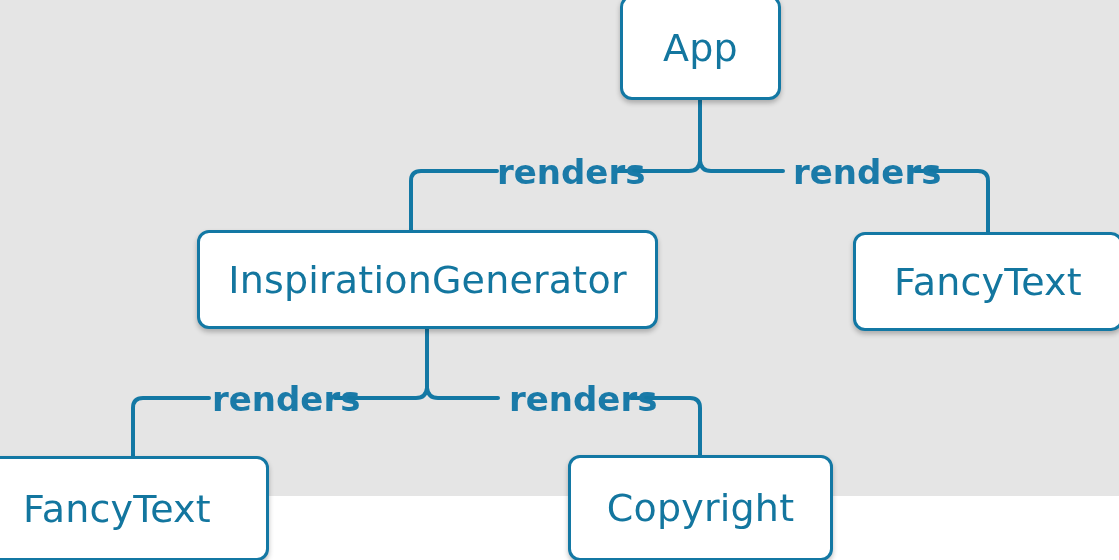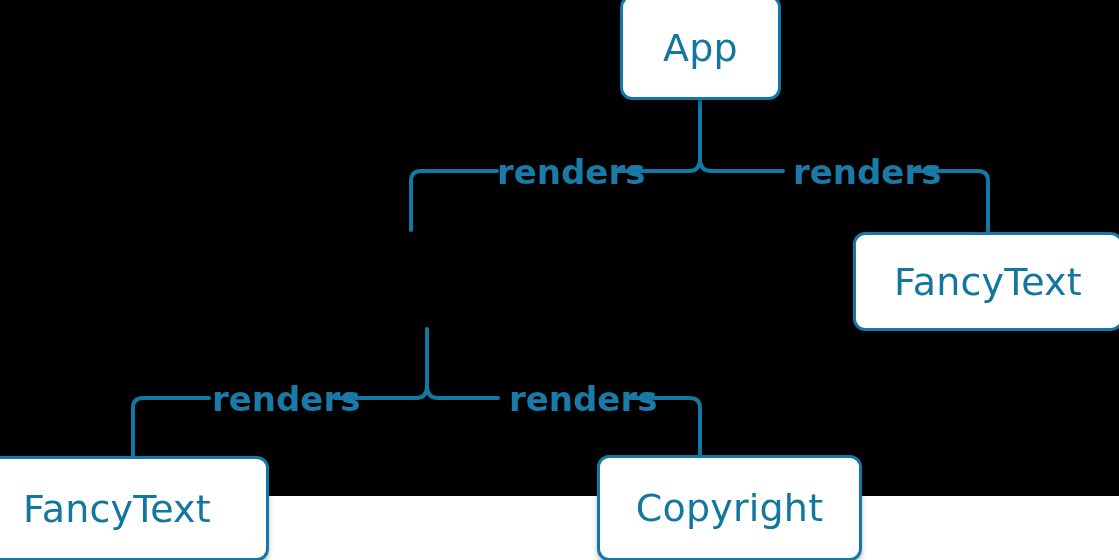--- a/index.html
+++ b/index.html
@@ -9,21 +9,21 @@
   body {
     width: 1119px;
     height: 560px;
     overflow: hidden;
     font-family: "DejaVu Sans", sans-serif;
   }
   #diagram-root {
     position: relative;
     width: 1119px;
     height: 496px;
-    background: #000000;
+    background: #e5e5e5;
   }
   #edge-layer {
     position: absolute;
     left: 0;
     top: 0;
     width: 1119px;
     height: 560px;
   }
   .node {
     position: absolute;
@@ -44,21 +44,21 @@
   }
   .node-label {
     display: block;
     line-height: 1;
   }
   
   #node-app        { left: 620px; top: -5px;  width: 161px; height: 105px; }
   #node-inspgen    { left: 197px; top: 230px; width: 461px; height: 99px; }
   #node-fancy-right{ left: 853px; top: 232px; width: 270px; height: 99px; }
   #node-fancy-left { left: -35px; top: 456px; width: 304px; height: 105px; }
-  #node-copyright  { left: 568px; top: 455px; width: 265px; height: 106px; margin-left: 29px; }
+  #node-copyright  { left: 568px; top: 455px; width: 265px; height: 106px; }
 
   .edge-label {
     position: absolute;
     color: #1a7aa8;
     font-size: 34px;
     font-weight: 600;
     line-height: 1;
     white-space: nowrap;
     z-index: 3;
   }
@@ -86,20 +86,23 @@
       <path d="M427,388 Q426,398 416,398 L335,398 M209,398 L143,398 Q133,398 133,408 L133,456"></path>
 
       <path d="M427,388 Q428,398 438,398 L498,398 M631,398 L690,398 Q700,398 700,408 L700,455"></path>
     </g>
   </svg>
 
   <div class="node" id="node-app">
     <span class="node-label">App</span>
   </div>
 
+  <div class="node" id="node-inspgen">
+    <span class="node-label">InspirationGenerator</span>
+  </div>
 
   <div class="node" id="node-fancy-right">
     <span class="node-label">FancyText</span>
   </div>
 
   <div class="node" id="node-fancy-left">
     <span class="node-label">FancyText</span>
   </div>
 
   <div class="node" id="node-copyright">

